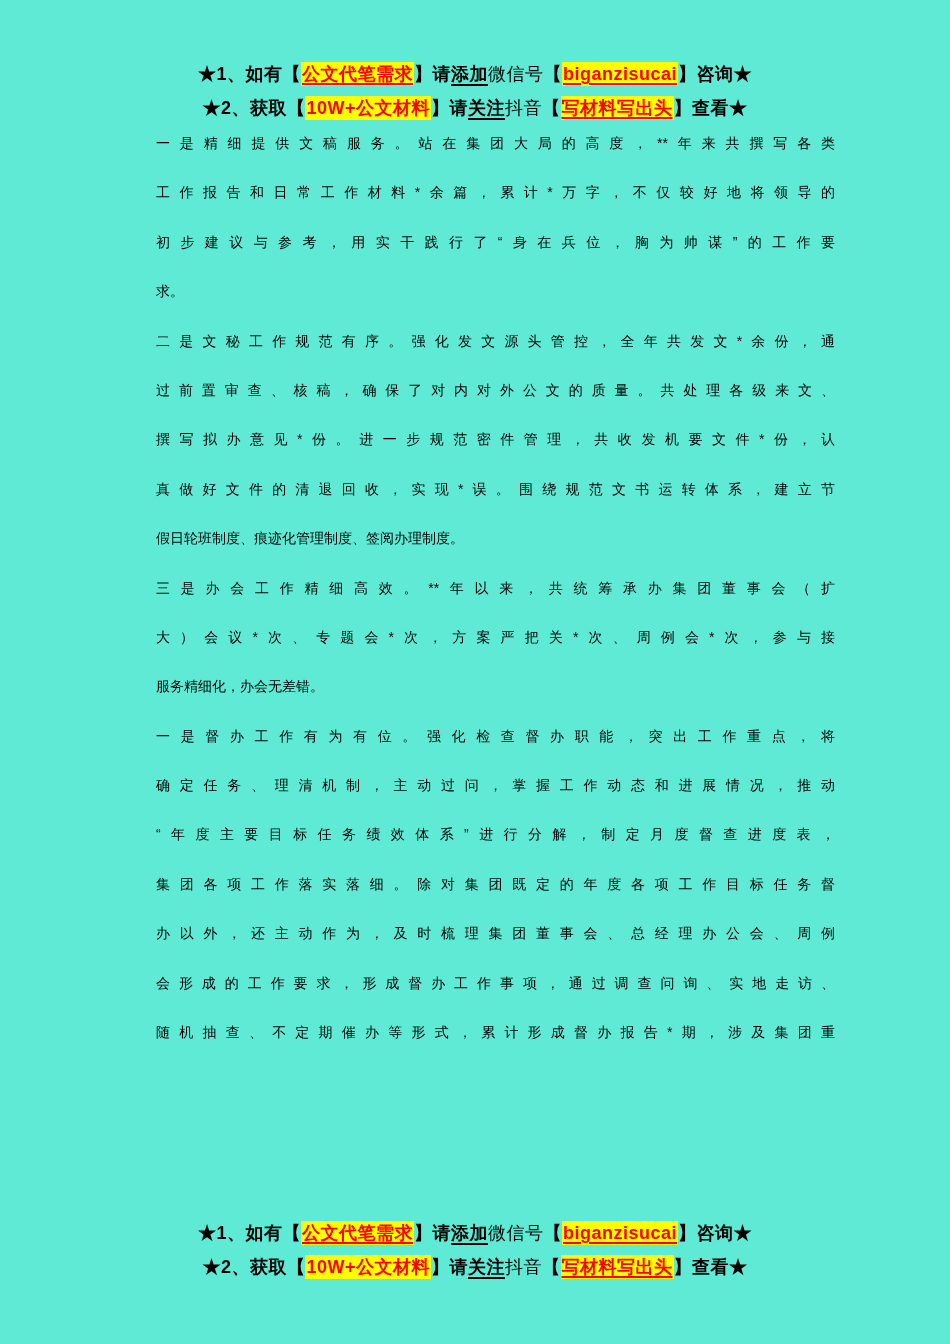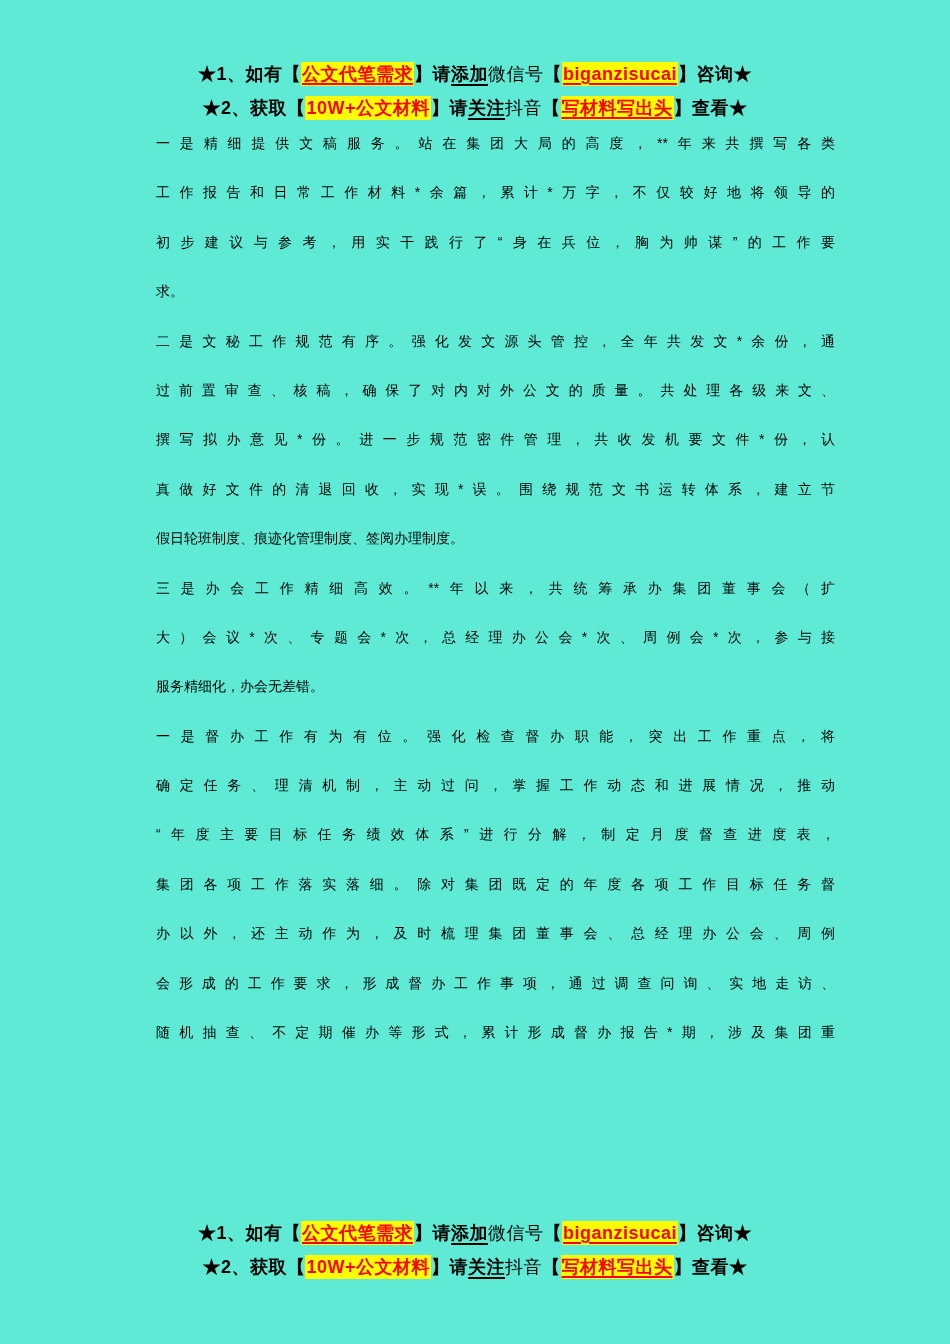--- a/index.html
+++ b/index.html
@@ -91,21 +91,21 @@
     <div>
       <div class="doc-line">二是文秘工作规范有序。强化发文源头管控，全年共发文*余份，通</div>
       <div class="doc-line">过前置审查、核稿，确保了对内对外公文的质量。共处理各级来文、</div>
       <div class="doc-line">撰写拟办意见*份。进一步规范密件管理，共收发机要文件*份，认</div>
       <div class="doc-line">真做好文件的清退回收，实现*误。围绕规范文书运转体系，建立节</div>
       <div class="doc-line short">假日轮班制度、痕迹化管理制度、签阅办理制度。</div>
     </div>
 
     <div>
       <div class="doc-line">三是办会工作精细高效。**年以来，共统筹承办集团董事会（扩</div>
-      <div class="doc-line">大）会议*次、专题会*次，总经理办公会*次、周例会*次，参与接</div>
+      <div class="doc-line">大）会议*次、专题会*次，方案严把关*次、周例会*次，参与接</div>
       <div class="doc-line short">服务精细化，办会无差错。</div>
     </div>
 
 
     <div>
       <div class="doc-line">一是督办工作有为有位。强化检查督办职能，突出工作重点，将</div>
       <div class="doc-line">确定任务、理清机制，主动过问，掌握工作动态和进展情况，推动</div>
       <div class="doc-line">“年度主要目标任务绩效体系”进行分解，制定月度督查进度表，</div>
       <div class="doc-line">集团各项工作落实落细。除对集团既定的年度各项工作目标任务督</div>
       <div class="doc-line">办以外，还主动作为，及时梳理集团董事会、总经理办公会、周例</div>

